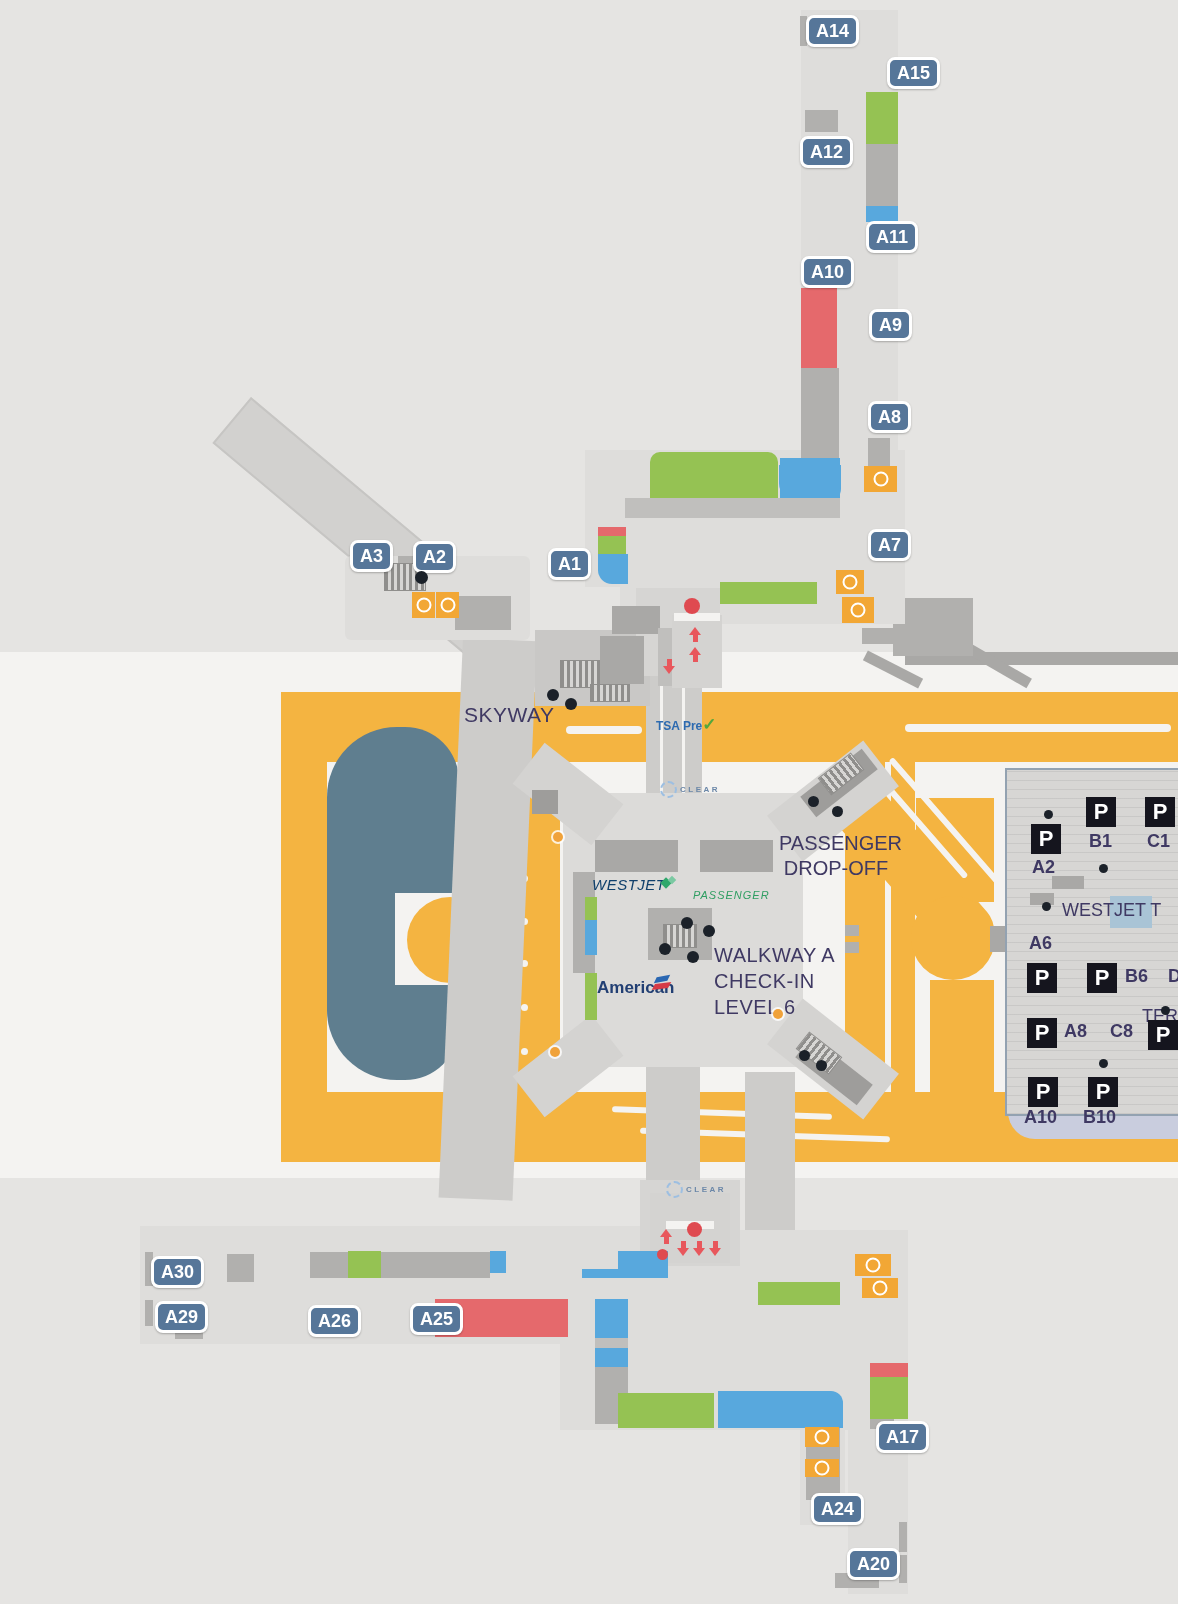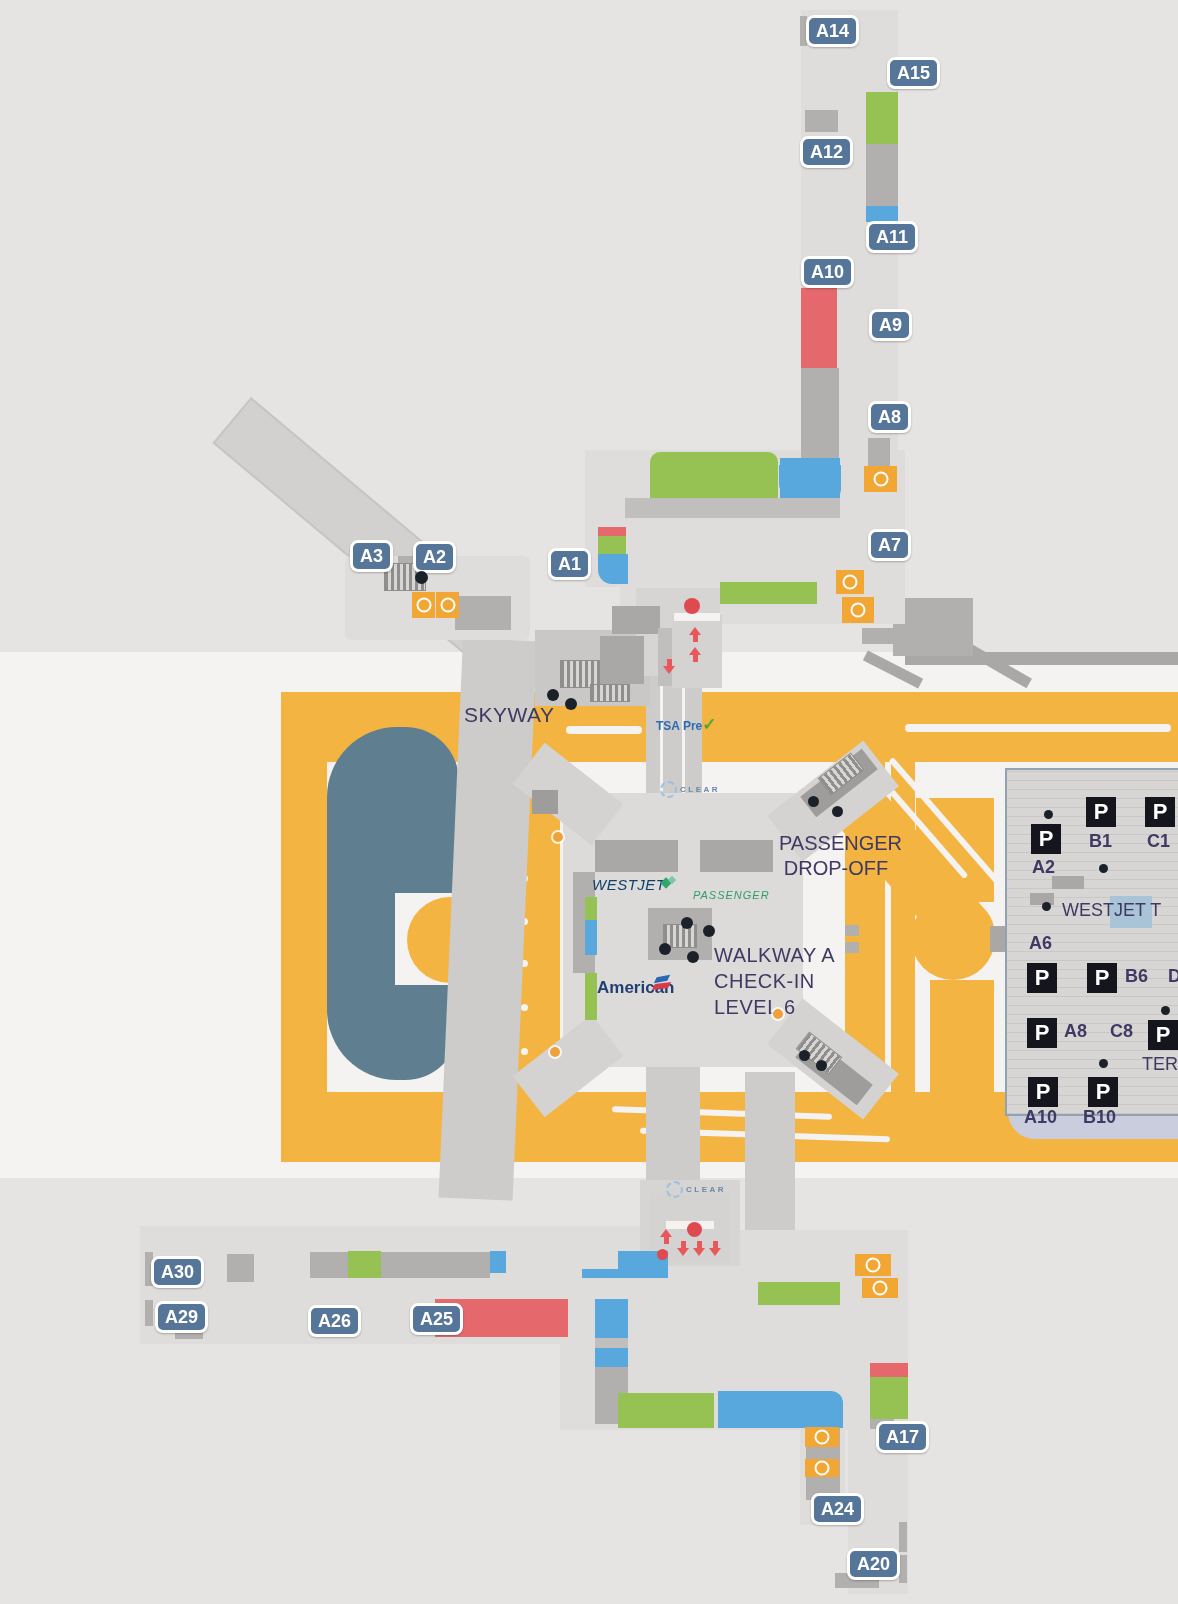--- a/index.html
+++ b/index.html
@@ -213,21 +213,21 @@
   <div class="wjicon" style="left:660px;top:877px"></div>
   <div class="t" style="left:693px;top:889px;font-size:11px;font-style:italic;color:#2f9e62;letter-spacing:1px">PASSENGER</div>
   <div class="t" style="left:597px;top:978px;font-size:17px;font-weight:600;color:#223f73">American</div>
   <div class="aaicon" style="left:652px;top:975px"></div>
   <div class="t" style="left:770px;top:832px;width:132px;text-align:right;font-size:20px">PASSENGER</div>
   <div class="t" style="left:770px;top:857px;width:132px;text-align:center;font-size:20px">DROP-OFF</div>
   <div class="t" style="left:714px;top:944px;font-size:20px;letter-spacing:.5px">WALKWAY A</div>
   <div class="t" style="left:714px;top:970px;font-size:20px;letter-spacing:.5px">CHECK-IN</div>
   <div class="t" style="left:714px;top:996px;font-size:20px;letter-spacing:.5px">LEVEL 6</div>
   <div class="t" style="left:1062px;top:900px;font-size:18px">WESTJET T</div>
-  <div class="t" style="left:1142px;top:1054px;font-size:18px">TER</div>
+  <div class="t" style="left:1142px;top:1006px;font-size:18px">TER</div>
 
 <div class="gate" style="left: 806px; top: 15px;">A14</div>
     <div class="gate" style="left: 887px; top: 57px;">A15</div>
     <div class="gate" style="left: 800px; top: 136px;">A12</div>
     <div class="gate" style="left: 866px; top: 221px;">A11</div>
     <div class="gate" style="left: 801px; top: 256px;">A10</div>
     <div class="gate" style="left: 869px; top: 309px;">A9</div>
     <div class="gate" style="left: 868px; top: 401px;">A8</div>
     <div class="gate" style="left: 868px; top: 529px;">A7</div>
     <div class="gate" style="left: 548px; top: 548px;">A1</div>

